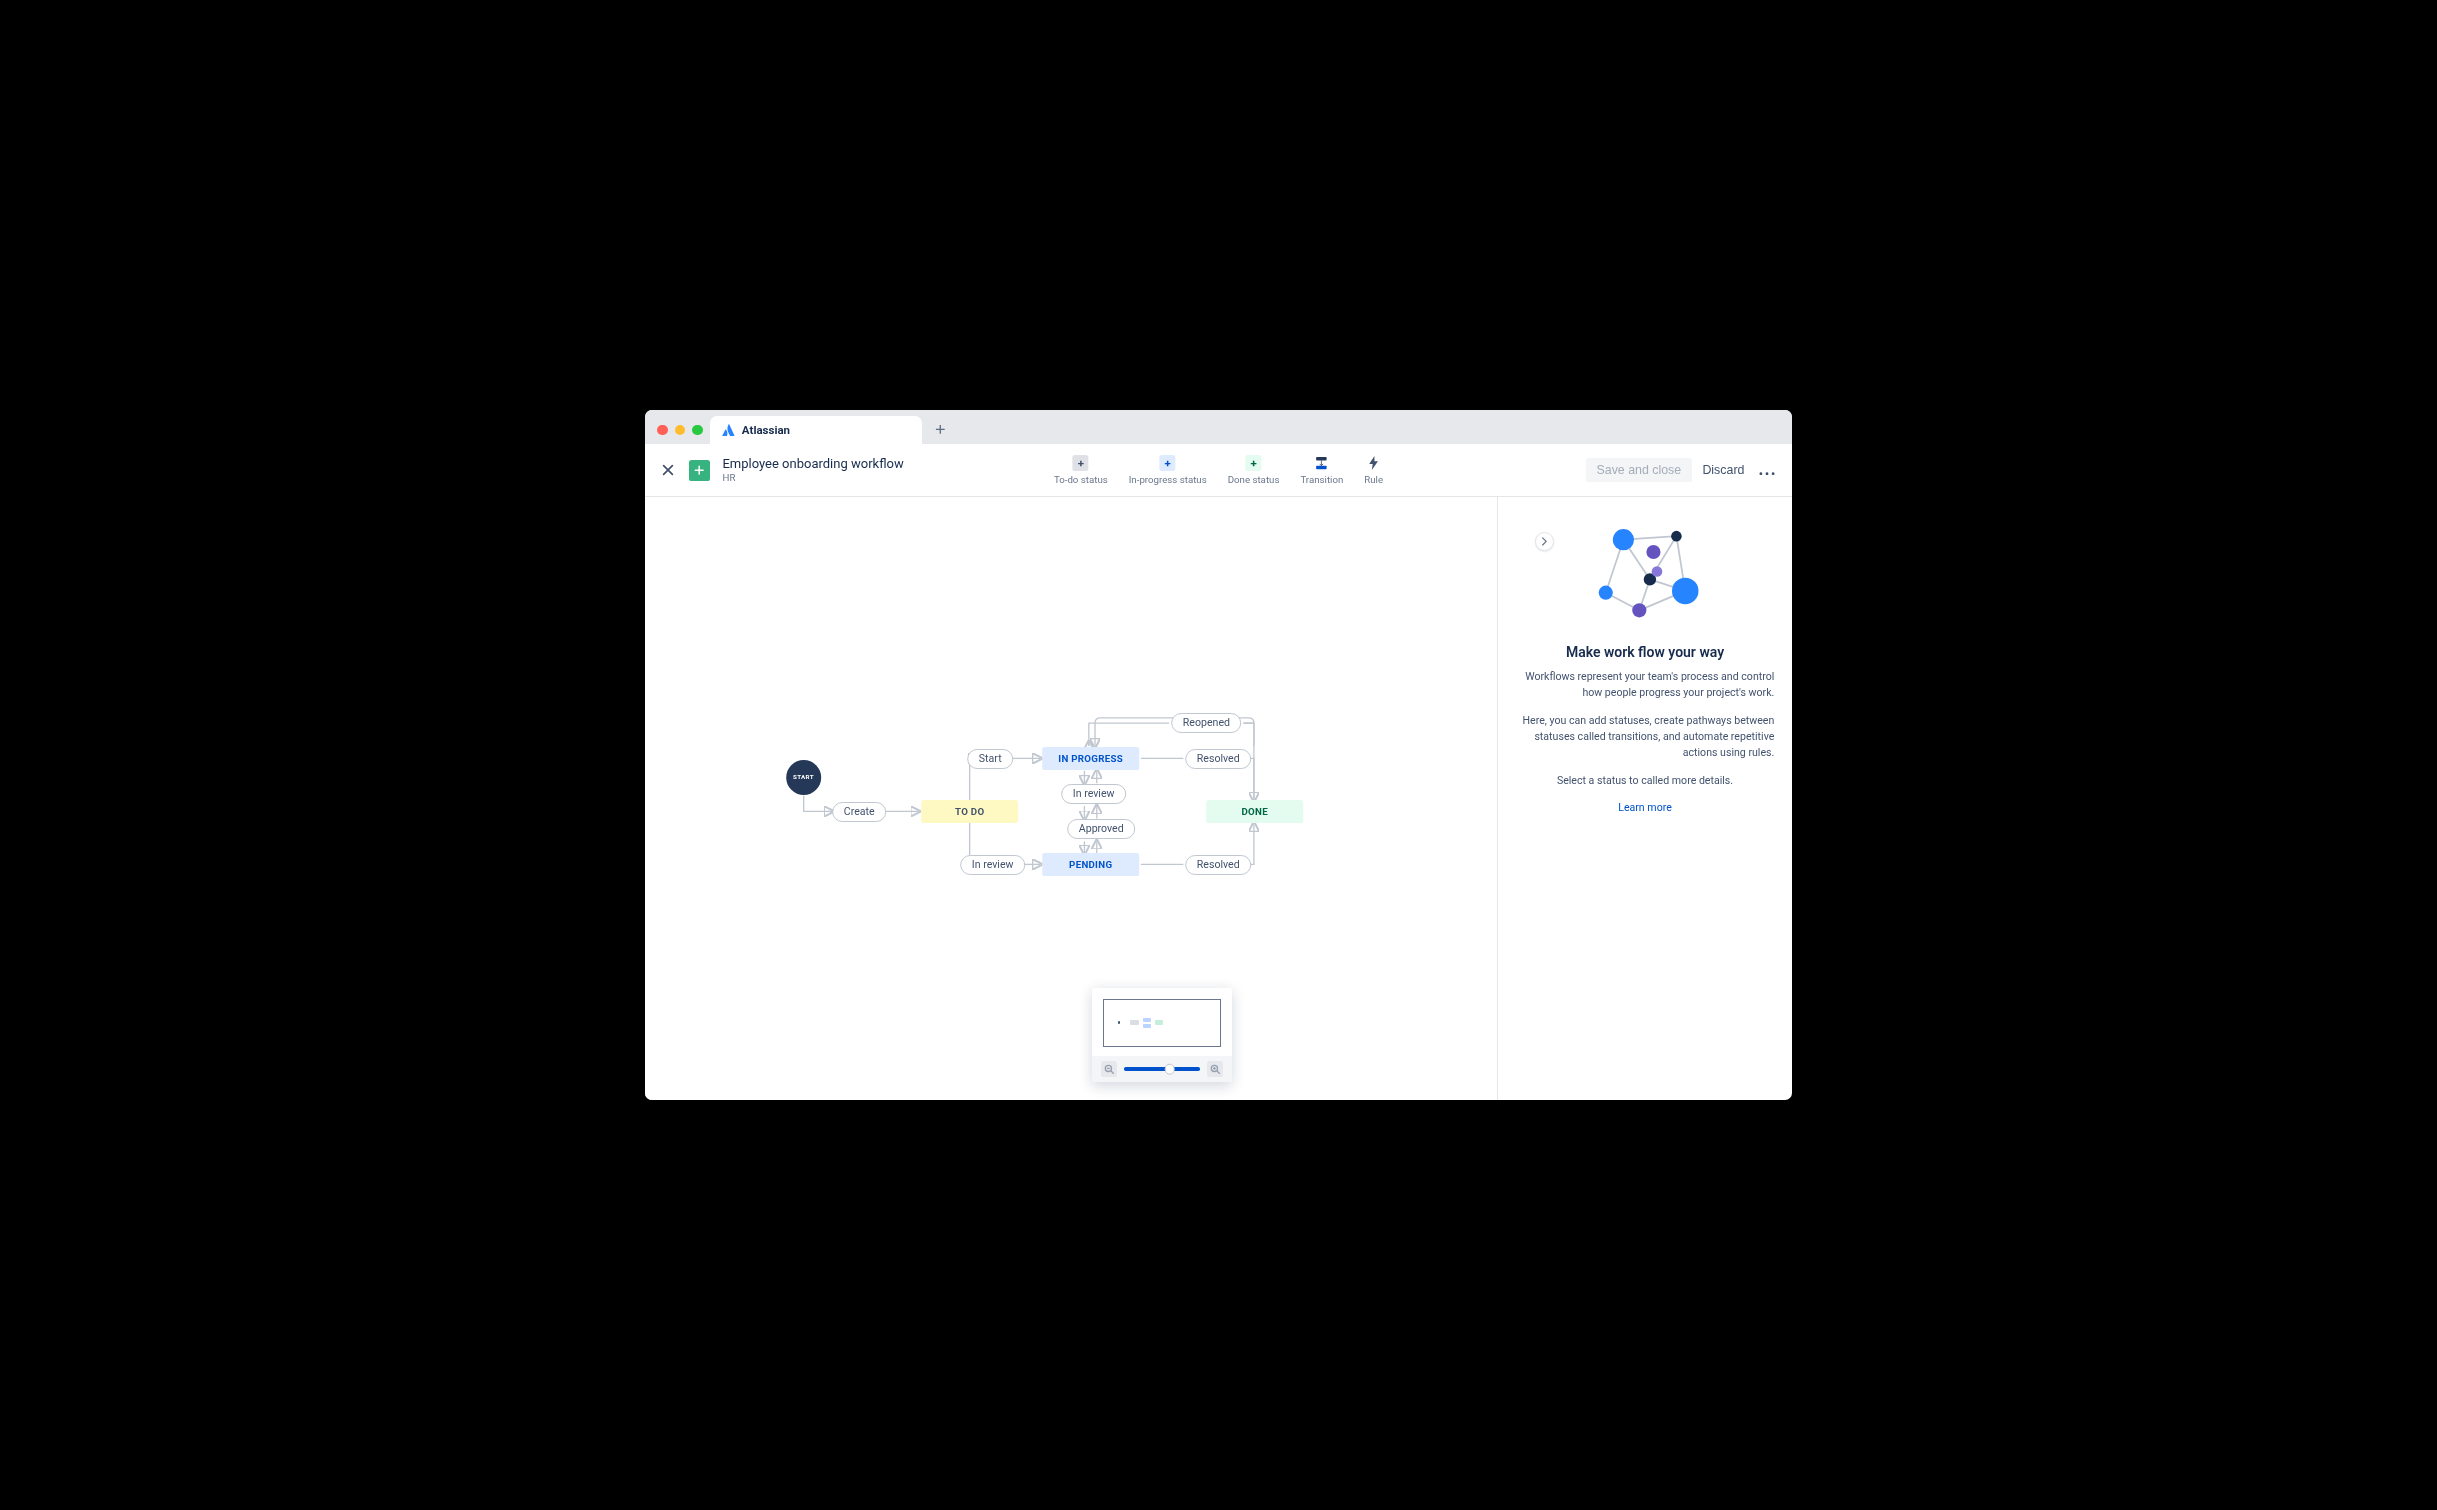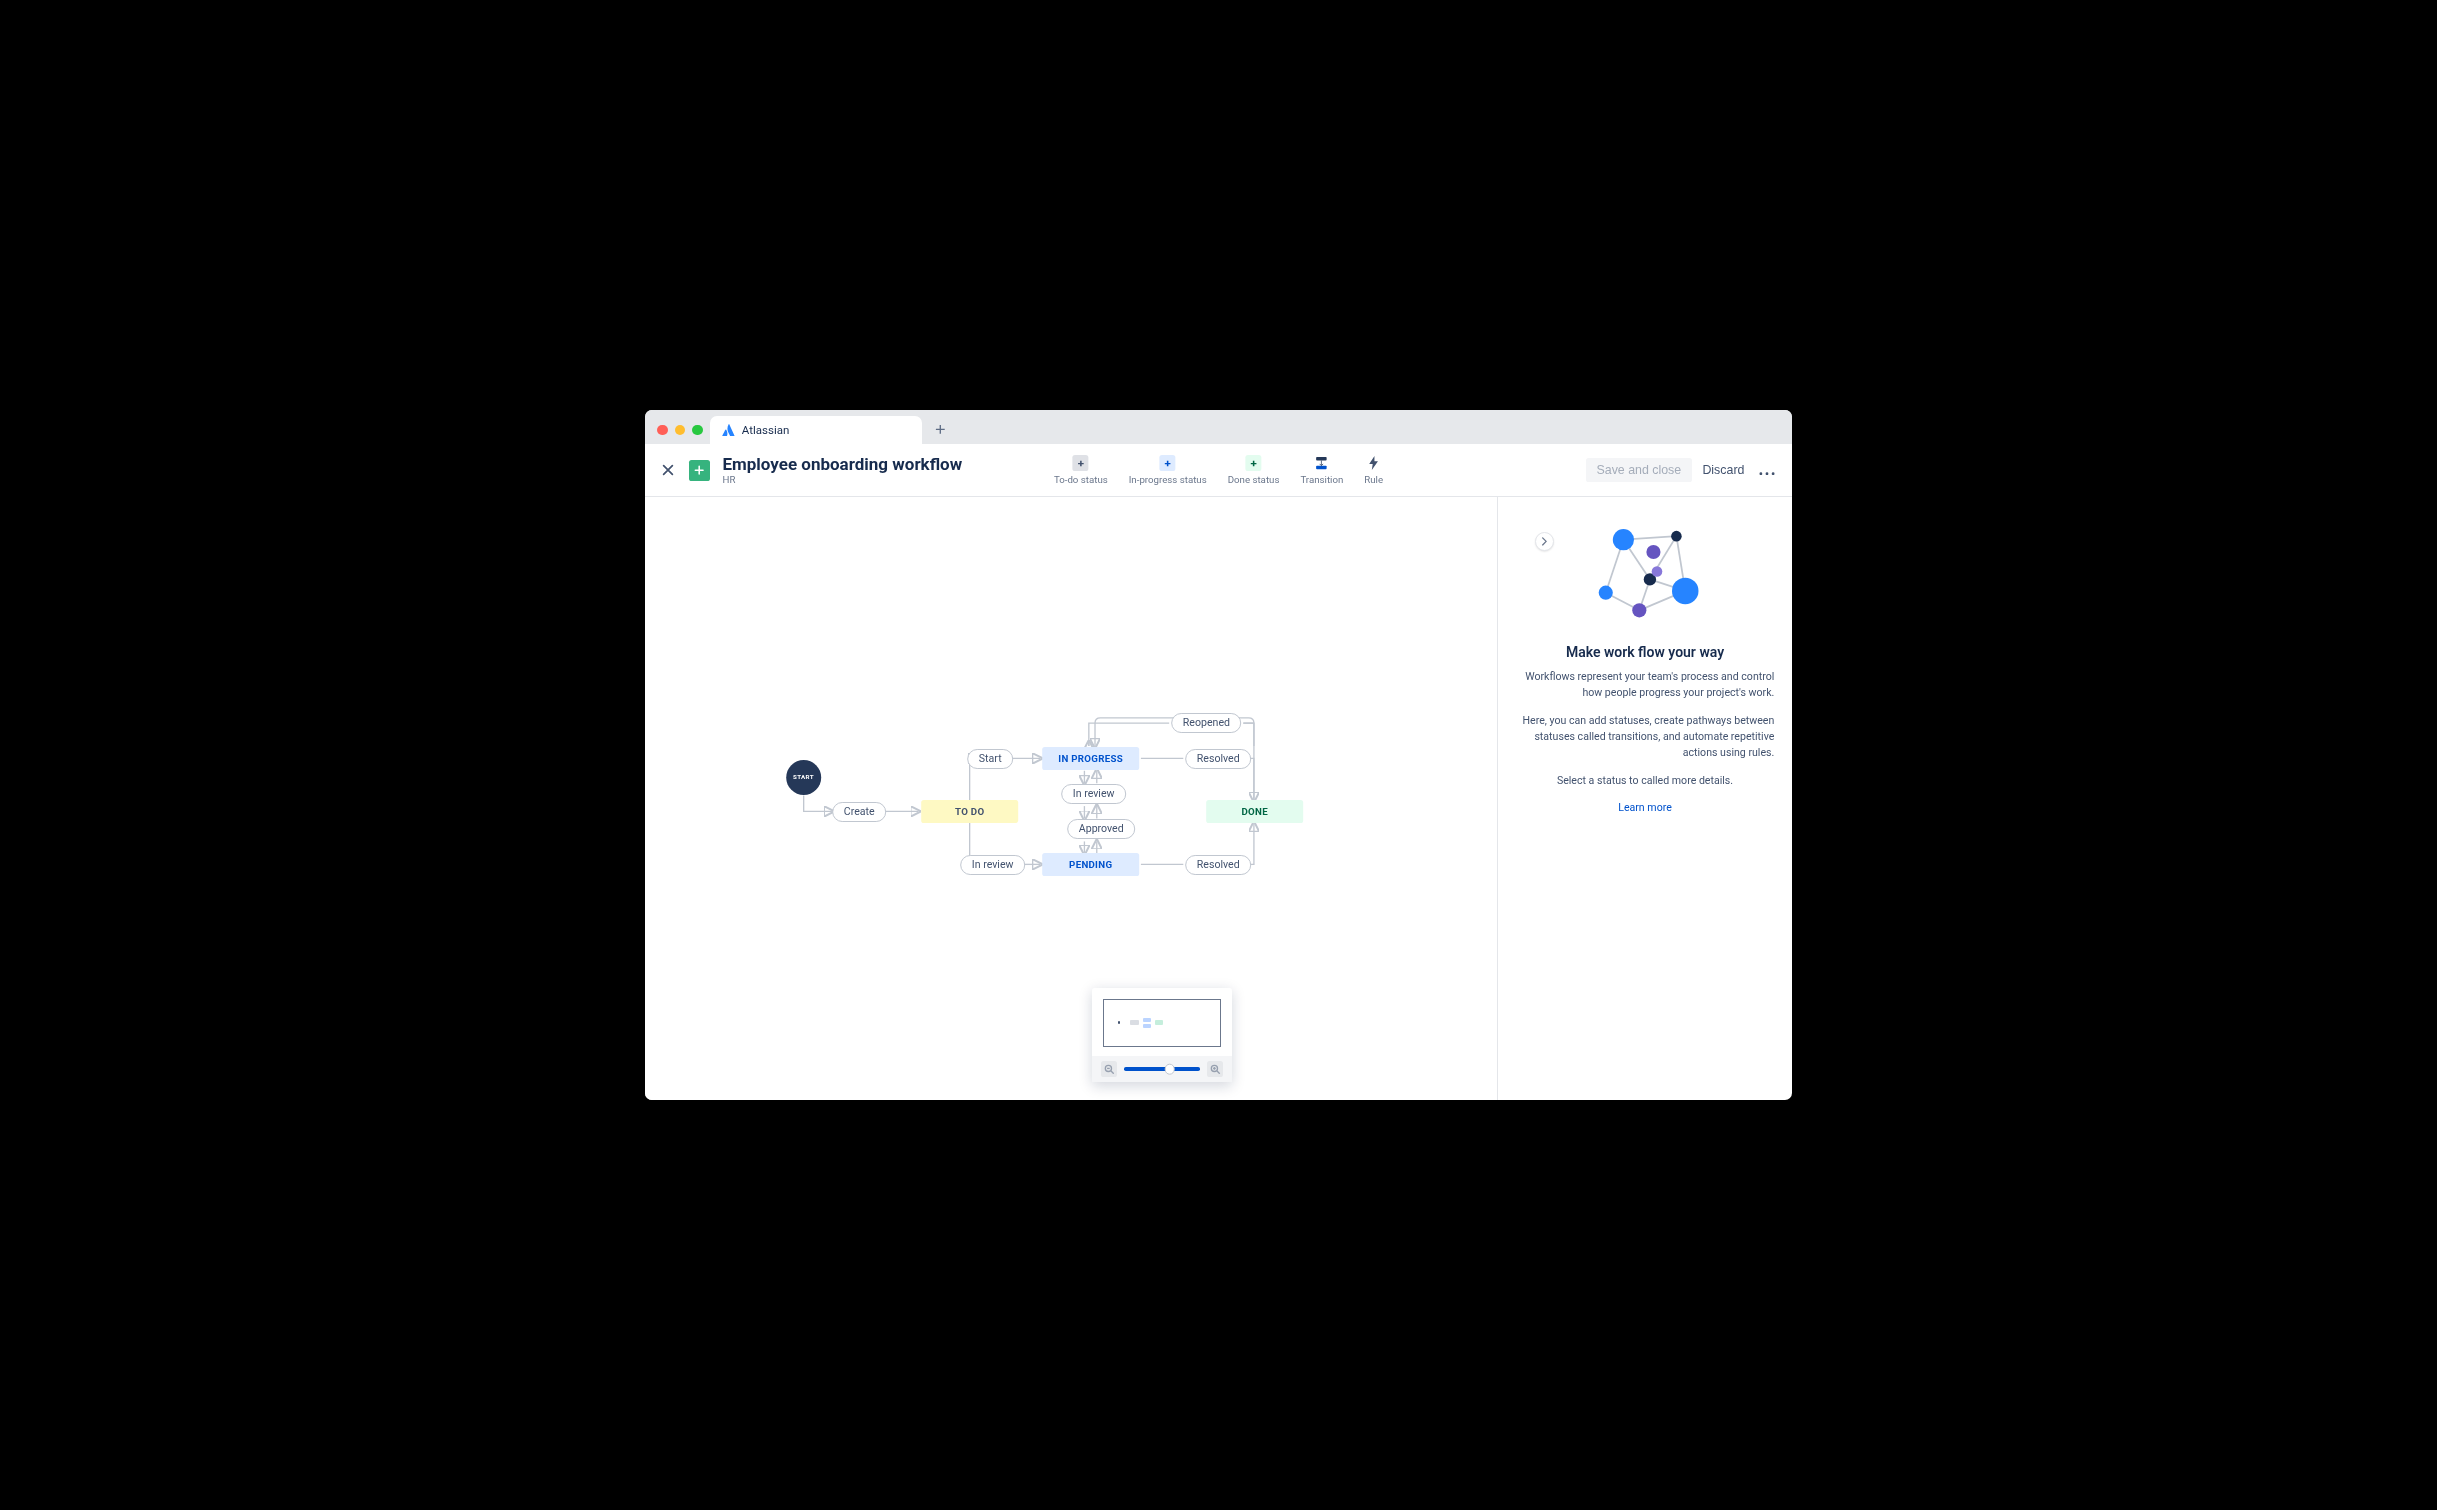--- a/index.html
+++ b/index.html
@@ -23,20 +23,21 @@
   }
 
   
   .tabstrip {
     height: 34px;
     background: #e6e8eb;
     display: flex;
     align-items: flex-end;
     padding: 0 7px;
     gap: 0;
+    font-weight: bold;
   }
   .traffic {
     display: flex;
     gap: 7px;
     align-items: center;
     padding: 0 7px 8.8px 5.3px;
   }
   .traffic .dot { width: 10.6px; height: 10.6px; border-radius: 50%; }
   .dot.red    { background: #ff5f57; }
   .dot.yellow { background: #ffbd2e; }
@@ -81,21 +82,21 @@
     cursor: pointer;
   }
   .proj-badge {
     width: 21px; height: 21px;
     background: #36b37e;
     border-radius: 2.6px;
     display: flex; align-items: center; justify-content: center;
   }
   .proj-badge svg { width: 12.4px; height: 12.4px; }
   .title-block { display: flex; flex-direction: column; line-height: 1.2; }
-  .title-block .t  { font-size: 17px; font-weight: 700; color: #172b4d; }
+  .title-block .t  { font-size: 13px; font-weight: 400; color: #172b4d; }
   .title-block .s  { font-size: 9.7px; color: #6b778c; }
 
   .toolbar-center {
     position: absolute;
     left: 50%; transform: translateX(-50%);
     display: flex;
     gap: 21px;
   }
   .tool {
     display: flex; flex-direction: column; align-items: center;

